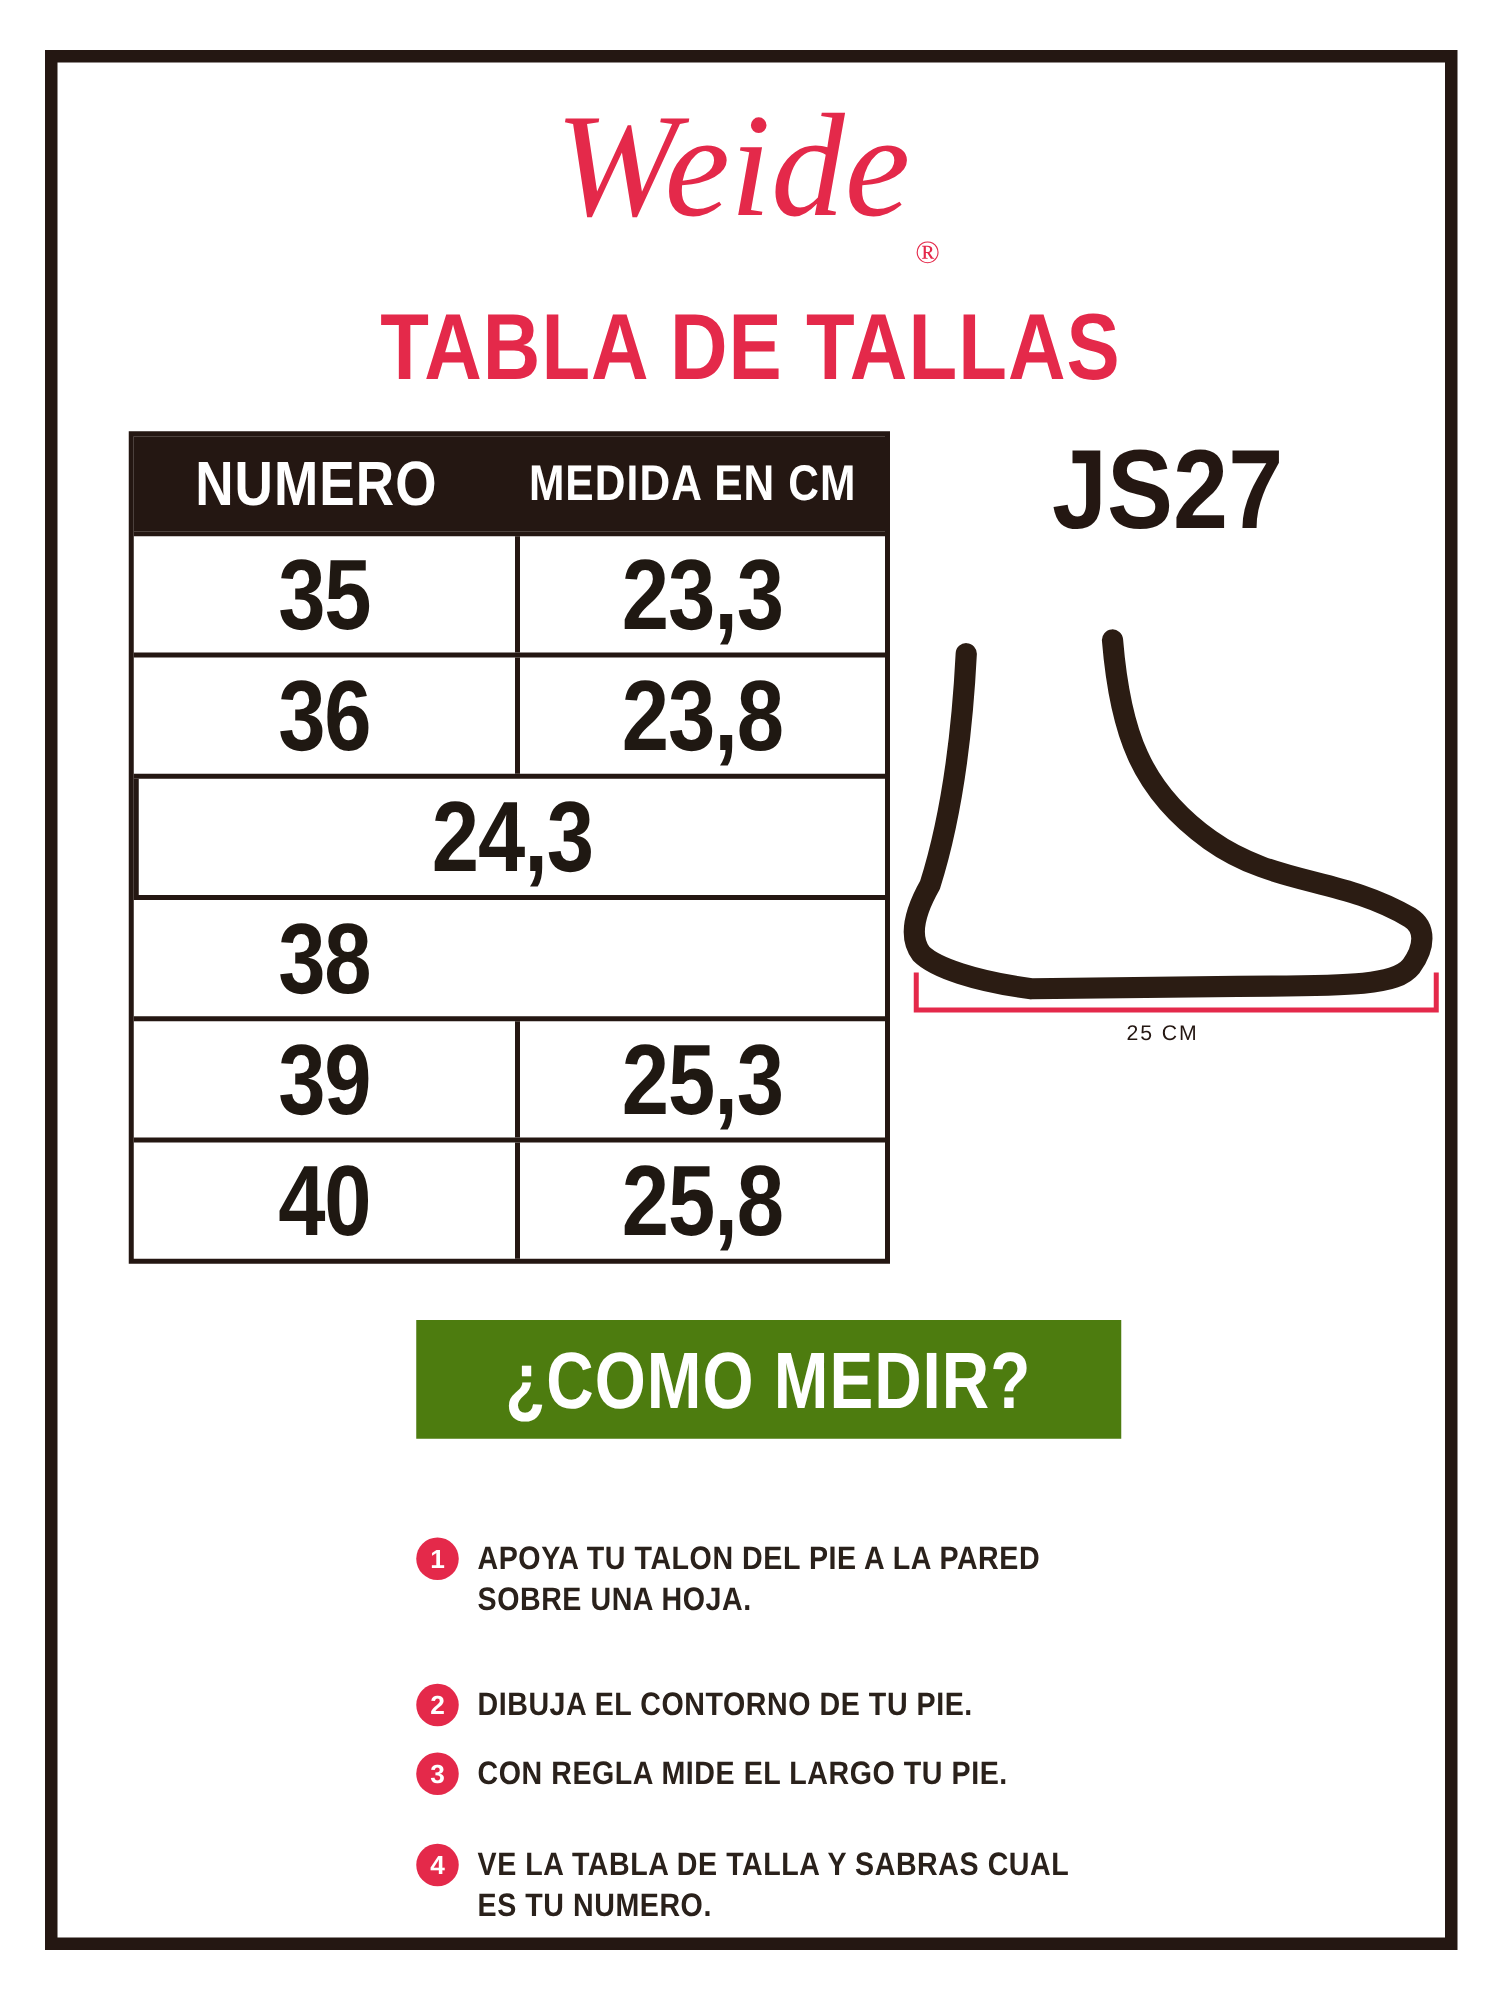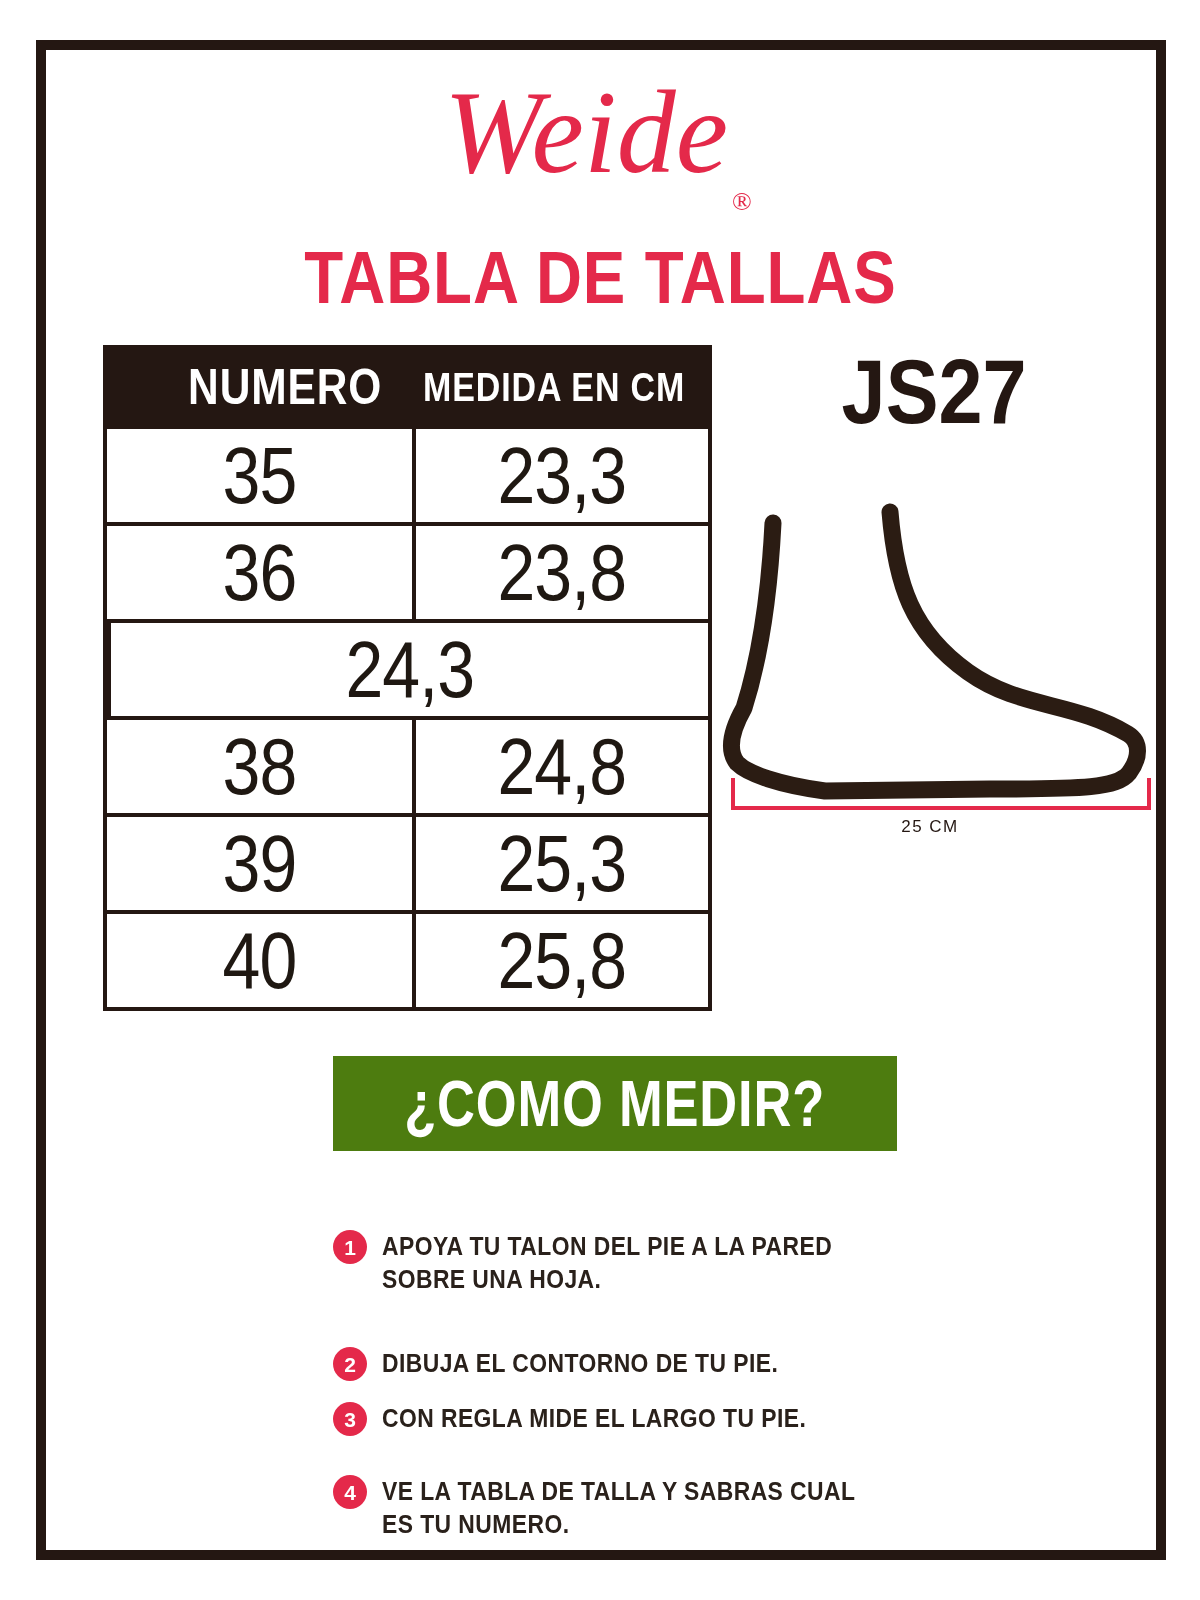--- a/index.html
+++ b/index.html
@@ -30,26 +30,26 @@
     color:#e4294a;font-size:75px;line-height:1;font-weight:bold;letter-spacing:1px;
     white-space:nowrap;
   }
 
   .size-table{
     position:absolute;left:103px;top:345px;width:609px;height:666px;
     box-sizing:border-box;border:4px solid #241712;
     display:flex;flex-direction:column;background:#ffffff;
   }
   .thead{height:76px;background:#241712;display:flex;align-items:center;flex:0 0 auto;}
-  .th{display:flex;align-items:center;justify-content:flex-end;color:#ffffff;white-space:nowrap;}
+  .th{display:flex;align-items:center;justify-content:center;color:#ffffff;white-space:nowrap;}
   .th1{width:305px;font-size:50px;letter-spacing:1px;font-weight:bold;}
   .th2{flex:1;font-size:40px;letter-spacing:1px;font-weight:bold;}
   .tr{flex:1;display:flex;border-top:4px solid #241712;}
   .td{display:flex;align-items:center;justify-content:center;
-      font-size:80px;font-weight:normal;color:#1f1812;white-space:nowrap;}
+      font-size:80px;font-weight:bold;color:#1f1812;white-space:nowrap;}
   .td1{width:305px;}
   .td2{flex:1;border-left:4px solid #241712;text-align:center;}
   .td .cx{letter-spacing:-1px;}
 
   .model{
     position:absolute;left:784px;top:347px;width:300px;text-align:center;
     font-size:90px;line-height:1;font-weight:bold;color:#241712;white-space:nowrap;
   }
 
   .foot-svg{position:absolute;left:700px;top:490px;}
@@ -114,23 +114,20 @@
   </div>
   <div class="tr">
     <div class="td td2">
         <span class="cx">24,3</span>
       </div>
   </div>
   <div class="tr">
     <div class="td td1">
         <span class="cx">38</span>
       </div>
-    <div class="td td2">
-        <span class="cx">24,8</span>
-      </div>
   </div>
   <div class="tr">
     <div class="td td1">
         <span class="cx">39</span>
       </div>
     <div class="td td2">
         <span class="cx">25,3</span>
       </div>
   </div>
   <div class="tr">

